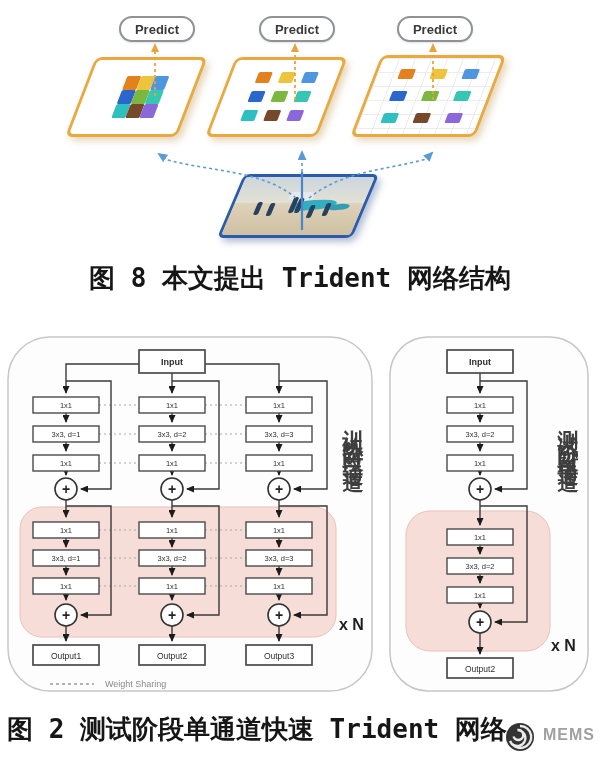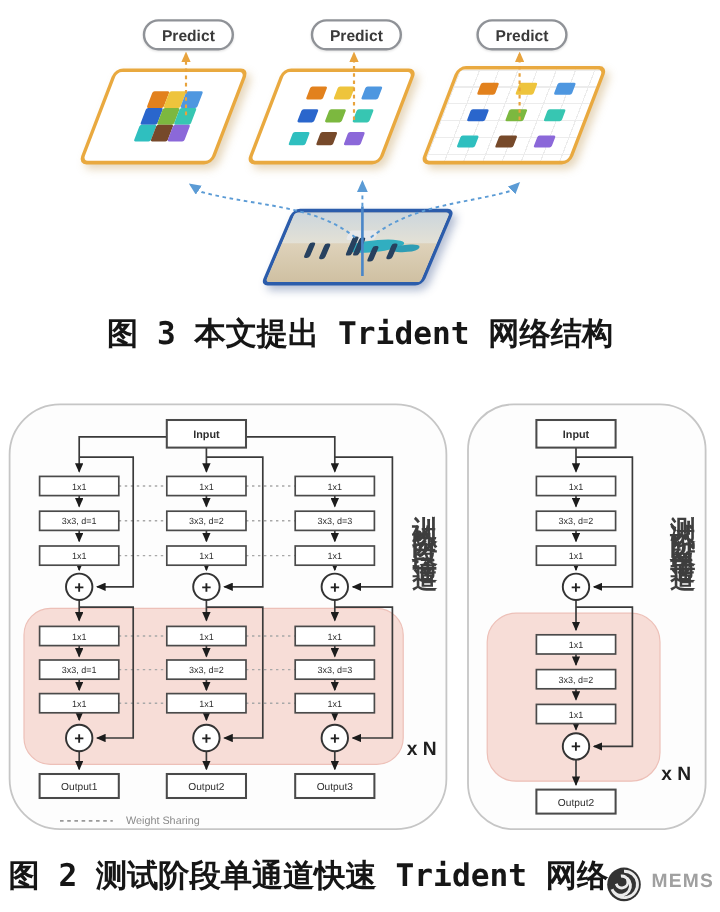--- a/index.html
+++ b/index.html
@@ -112,21 +112,21 @@
     <div class="boat"></div>
     <div class="boat2"></div>
     <span class="pe pe1"></span>
     <span class="pe pe2"></span>
     <span class="pe pe3"></span>
     <span class="pe pe4"></span>
     <span class="pe pe5"></span>
     <span class="pe pe6"></span>
   </div>
 
-  <div class="caption cap2">图 3 本文提出 Trident 网络结构</div>
+  <div class="caption cap2">图 8 本文提出 Trident 网络结构</div>
 
   <svg class="layer" width="600" height="760" viewBox="0 0 600 760">
     <defs>
       <marker id="ab" markerUnits="userSpaceOnUse" markerWidth="8" markerHeight="7" refX="7" refY="3.5" orient="auto">
           <path d="M0 0L8 3.5L0 7Z" fill="#1c1c1c"></path>
         </marker>
       <marker id="ao" markerUnits="userSpaceOnUse" markerWidth="9" markerHeight="8" refX="7" refY="4" orient="auto">
           <path d="M0 0L9 4L0 8Z" fill="#e8a33d"></path>
         </marker>
       <marker id="au" markerUnits="userSpaceOnUse" markerWidth="10" markerHeight="9" refX="8" refY="4.5" orient="auto">

